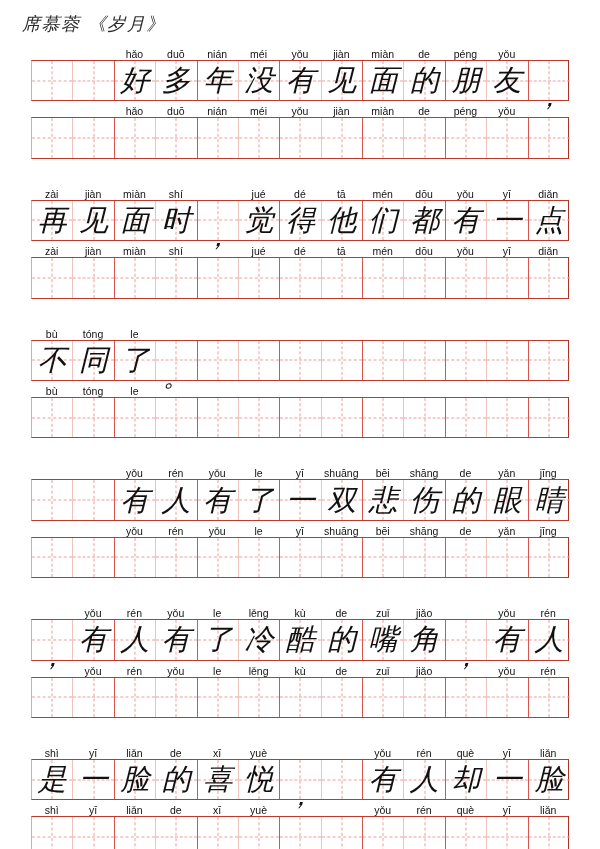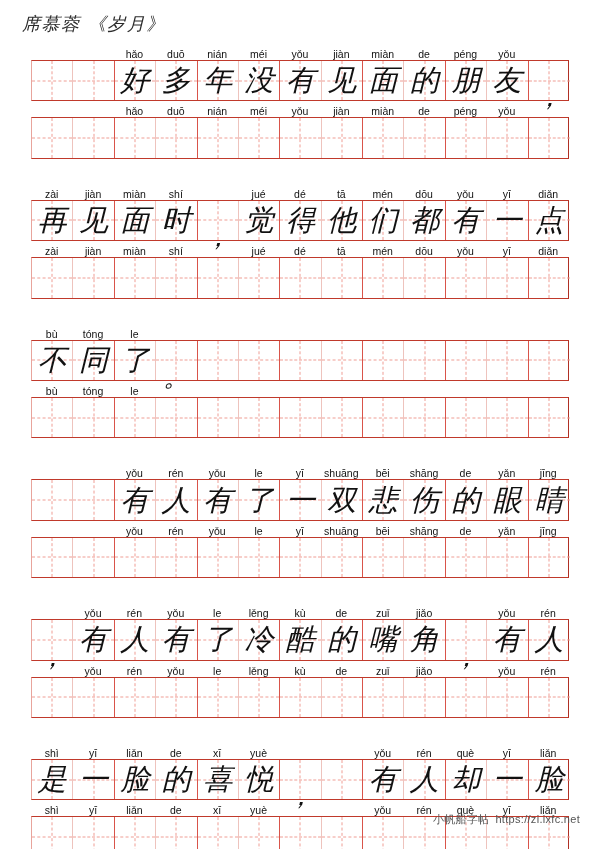--- a/index.html
+++ b/index.html
@@ -669,17 +669,14 @@
           <div class="cell strong"></div>
           <div class="cell"></div>
           <div class="cell strong"></div>
           <div class="cell"></div>
           <div class="cell strong"></div>
           <div class="cell"></div>
         </div>
       </div>
     </div>
 
-  <div class="footer">
-    <span class="brand">小帆船字帖</span><span class="url">https://zi.ixfc.net</span>
-  </div>
 
 </div>
 
 </body></html>

